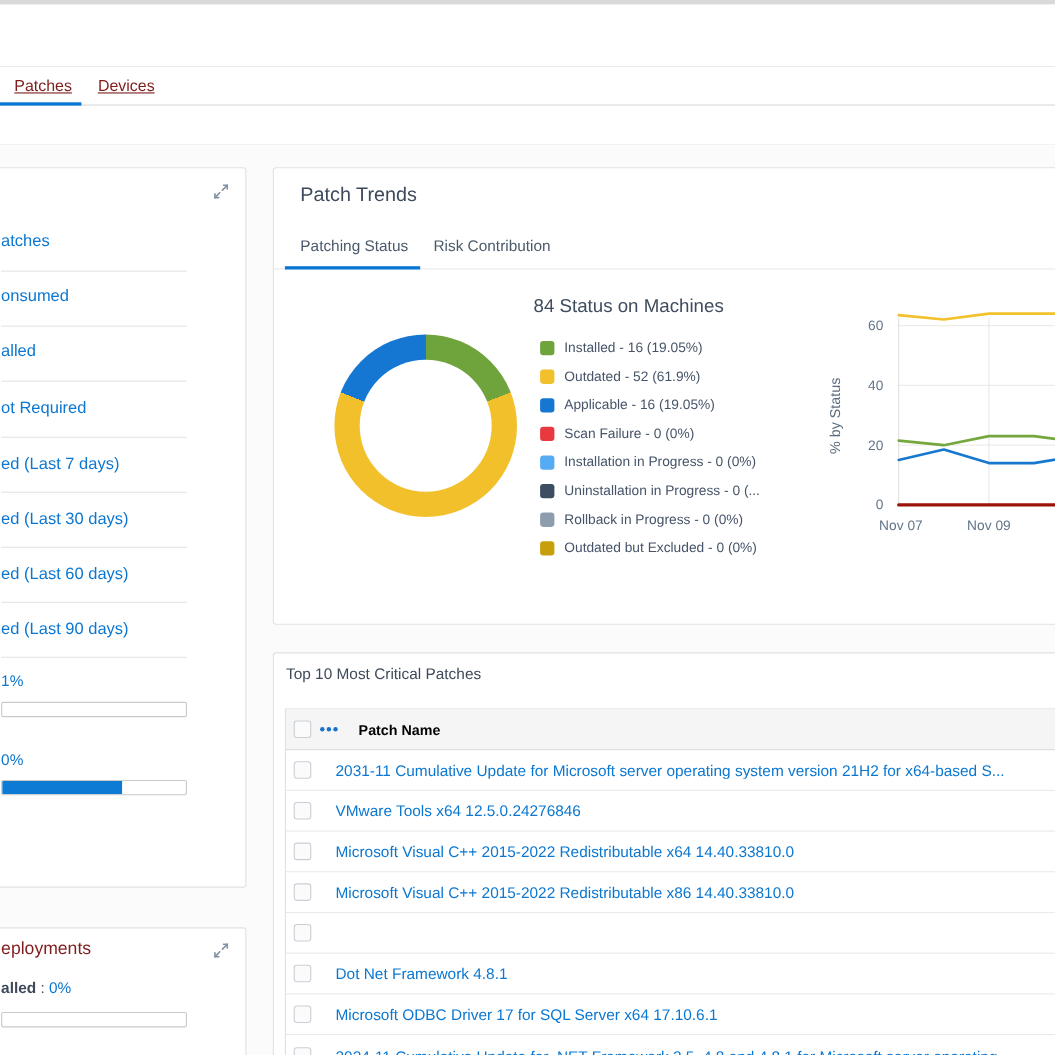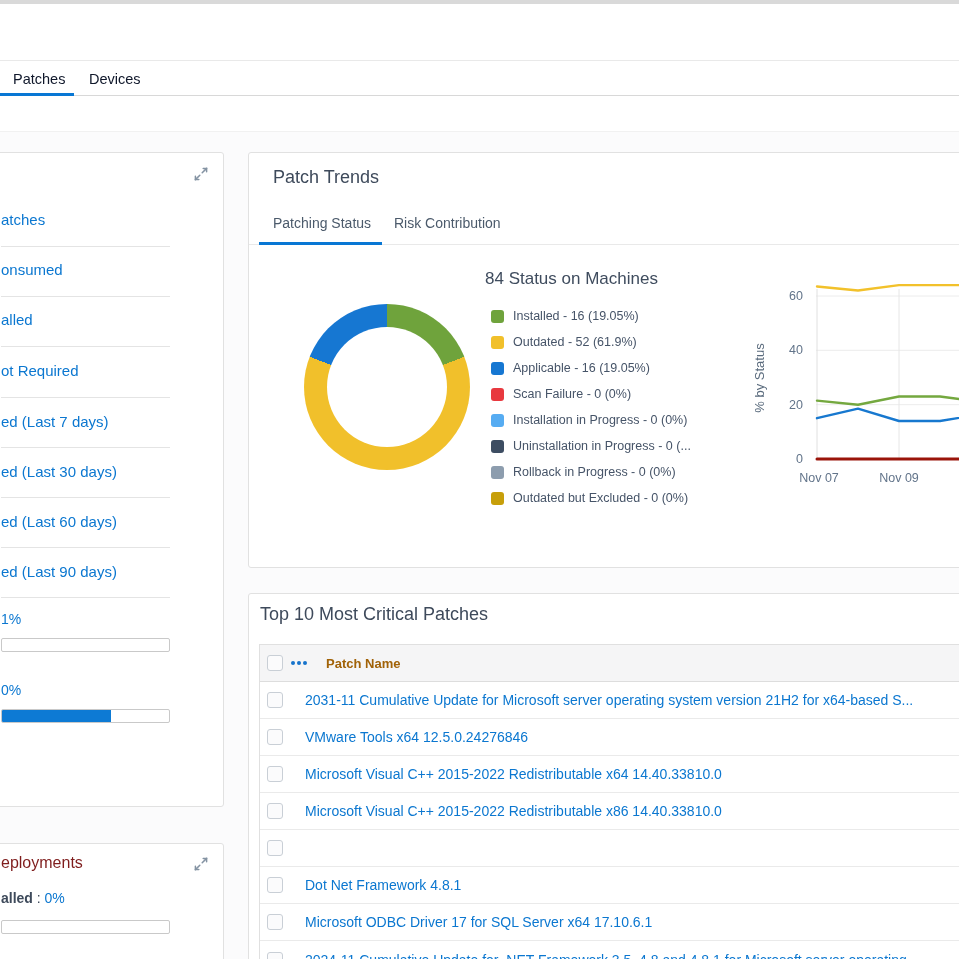--- a/index.html
+++ b/index.html
@@ -2,21 +2,21 @@
 <html><head>
 <meta charset="utf-8">
 <style>
   * { box-sizing: border-box; margin: 0; padding: 0; }
   html,body { width: 959px; height: 959px; overflow: hidden; }
   body { position: relative; font-family: "Liberation Sans", sans-serif; background: #ffffff; color: #3e4a5b; }
 
   .topstrip { position:absolute; left:0; top:0; width:100%; height:4px; background:#d9d9d9; }
   .hdr-divider { position:absolute; left:0; top:60px; width:100%; height:1px; background:#e9e9e9; }
   .navtabs { position:absolute; left:0; top:61px; width:100%; height:35px; background:#fff; border-bottom:1px solid #d8d8d8; }
-  .navtab { position:absolute; top:10px; font-size:14.5px; color:#0f172a; cursor:pointer; }
+  .navtab { position:absolute; top:10px; font-size:14.5px; color:#7f1d1d; cursor:pointer;text-decoration:underline; }
   .navtab.t1 { left:13px; } .navtab.t2 { left:89px; }
   .navtab-underline { position:absolute; left:0; top:32px; width:74px; height:3px; background:#0877d4; }
   .sub-divider { position:absolute; left:0; top:131px; width:100%; height:1px; background:#f1f1f1; }
   .page-bg { position:absolute; left:0; top:132px; width:100%; height:827px; background:#fbfbfc; }
 
   .card { position:absolute; background:#fff; border:1px solid #e1e1e1; border-radius:3px; }
 
   .expand-btn { position:absolute; width:14px; height:14px; cursor:pointer; }
   .expand-btn svg { display:block; }
 
@@ -49,29 +49,29 @@
   .donut-title { position:absolute; left:236px; top:116px; font-size:17px; color:#3f4c5e; }
   .legend { position:absolute; left:242px; top:150px; }
   .legend-item { display:flex; align-items:center; height:26px; cursor:pointer; }
   .swatch { width:13px; height:13px; border-radius:3px; margin-right:9px; flex:0 0 13px; background:#ccc; }
   .legend-label { font-size:12.5px; color:#465468; white-space:nowrap;text-align:right; }
 
   .linechart { position:absolute; left:492px; top:106px; }
 
   
   #top10-card { left:248px; top:593px; width:770px; height:420px; }
-  .t10-title { position:absolute; left:11px; top:10px; font-size:18px; color:#3e4a5b; }
+  .t10-title { position:absolute; left:11px; top:10px; font-size:14px; color:#3e4a5b; }
   .t10-table { position:absolute; left:10px; top:50px; width:752px; border:1px solid #e0e0e0; background:#fff; }
   .t10-head { display:flex; align-items:center; height:37px; background:#f5f5f6; border-bottom:1px solid #dddddd; }
   .t10-row { display:flex; align-items:center; height:37px; border-bottom:1px solid #eaeaea; }
   .t10-row:last-child { border-bottom:none; }
   .cbx { width:16px; height:16px; margin-left:7px; border:1px solid #c9cfd6; border-radius:3px; background:#fbfbfc; flex:0 0 16px; cursor:pointer; }
   .dots { display:flex; gap:2px; margin-left:8px; cursor:pointer; }
   .dots i { width:4px; height:4px; border-radius:50%; background:#1673cb; }
-  .col-head { margin-left:19px; font-size:13px; font-weight:bold; color:#a16207; }
+  .col-head { margin-left:19px; font-size:13px; font-weight:bold; color:#000000; }
   .row-link { margin-left:22px; font-size:14px; color:#0b77d0; white-space:nowrap; overflow:hidden; cursor:pointer; }
 </style>
 </head>
 <body>
 
 <div class="topstrip"></div>
 <div class="hdr-divider"></div>
 
 <div class="navtabs">
   <span class="navtab t1">Patches</span>

